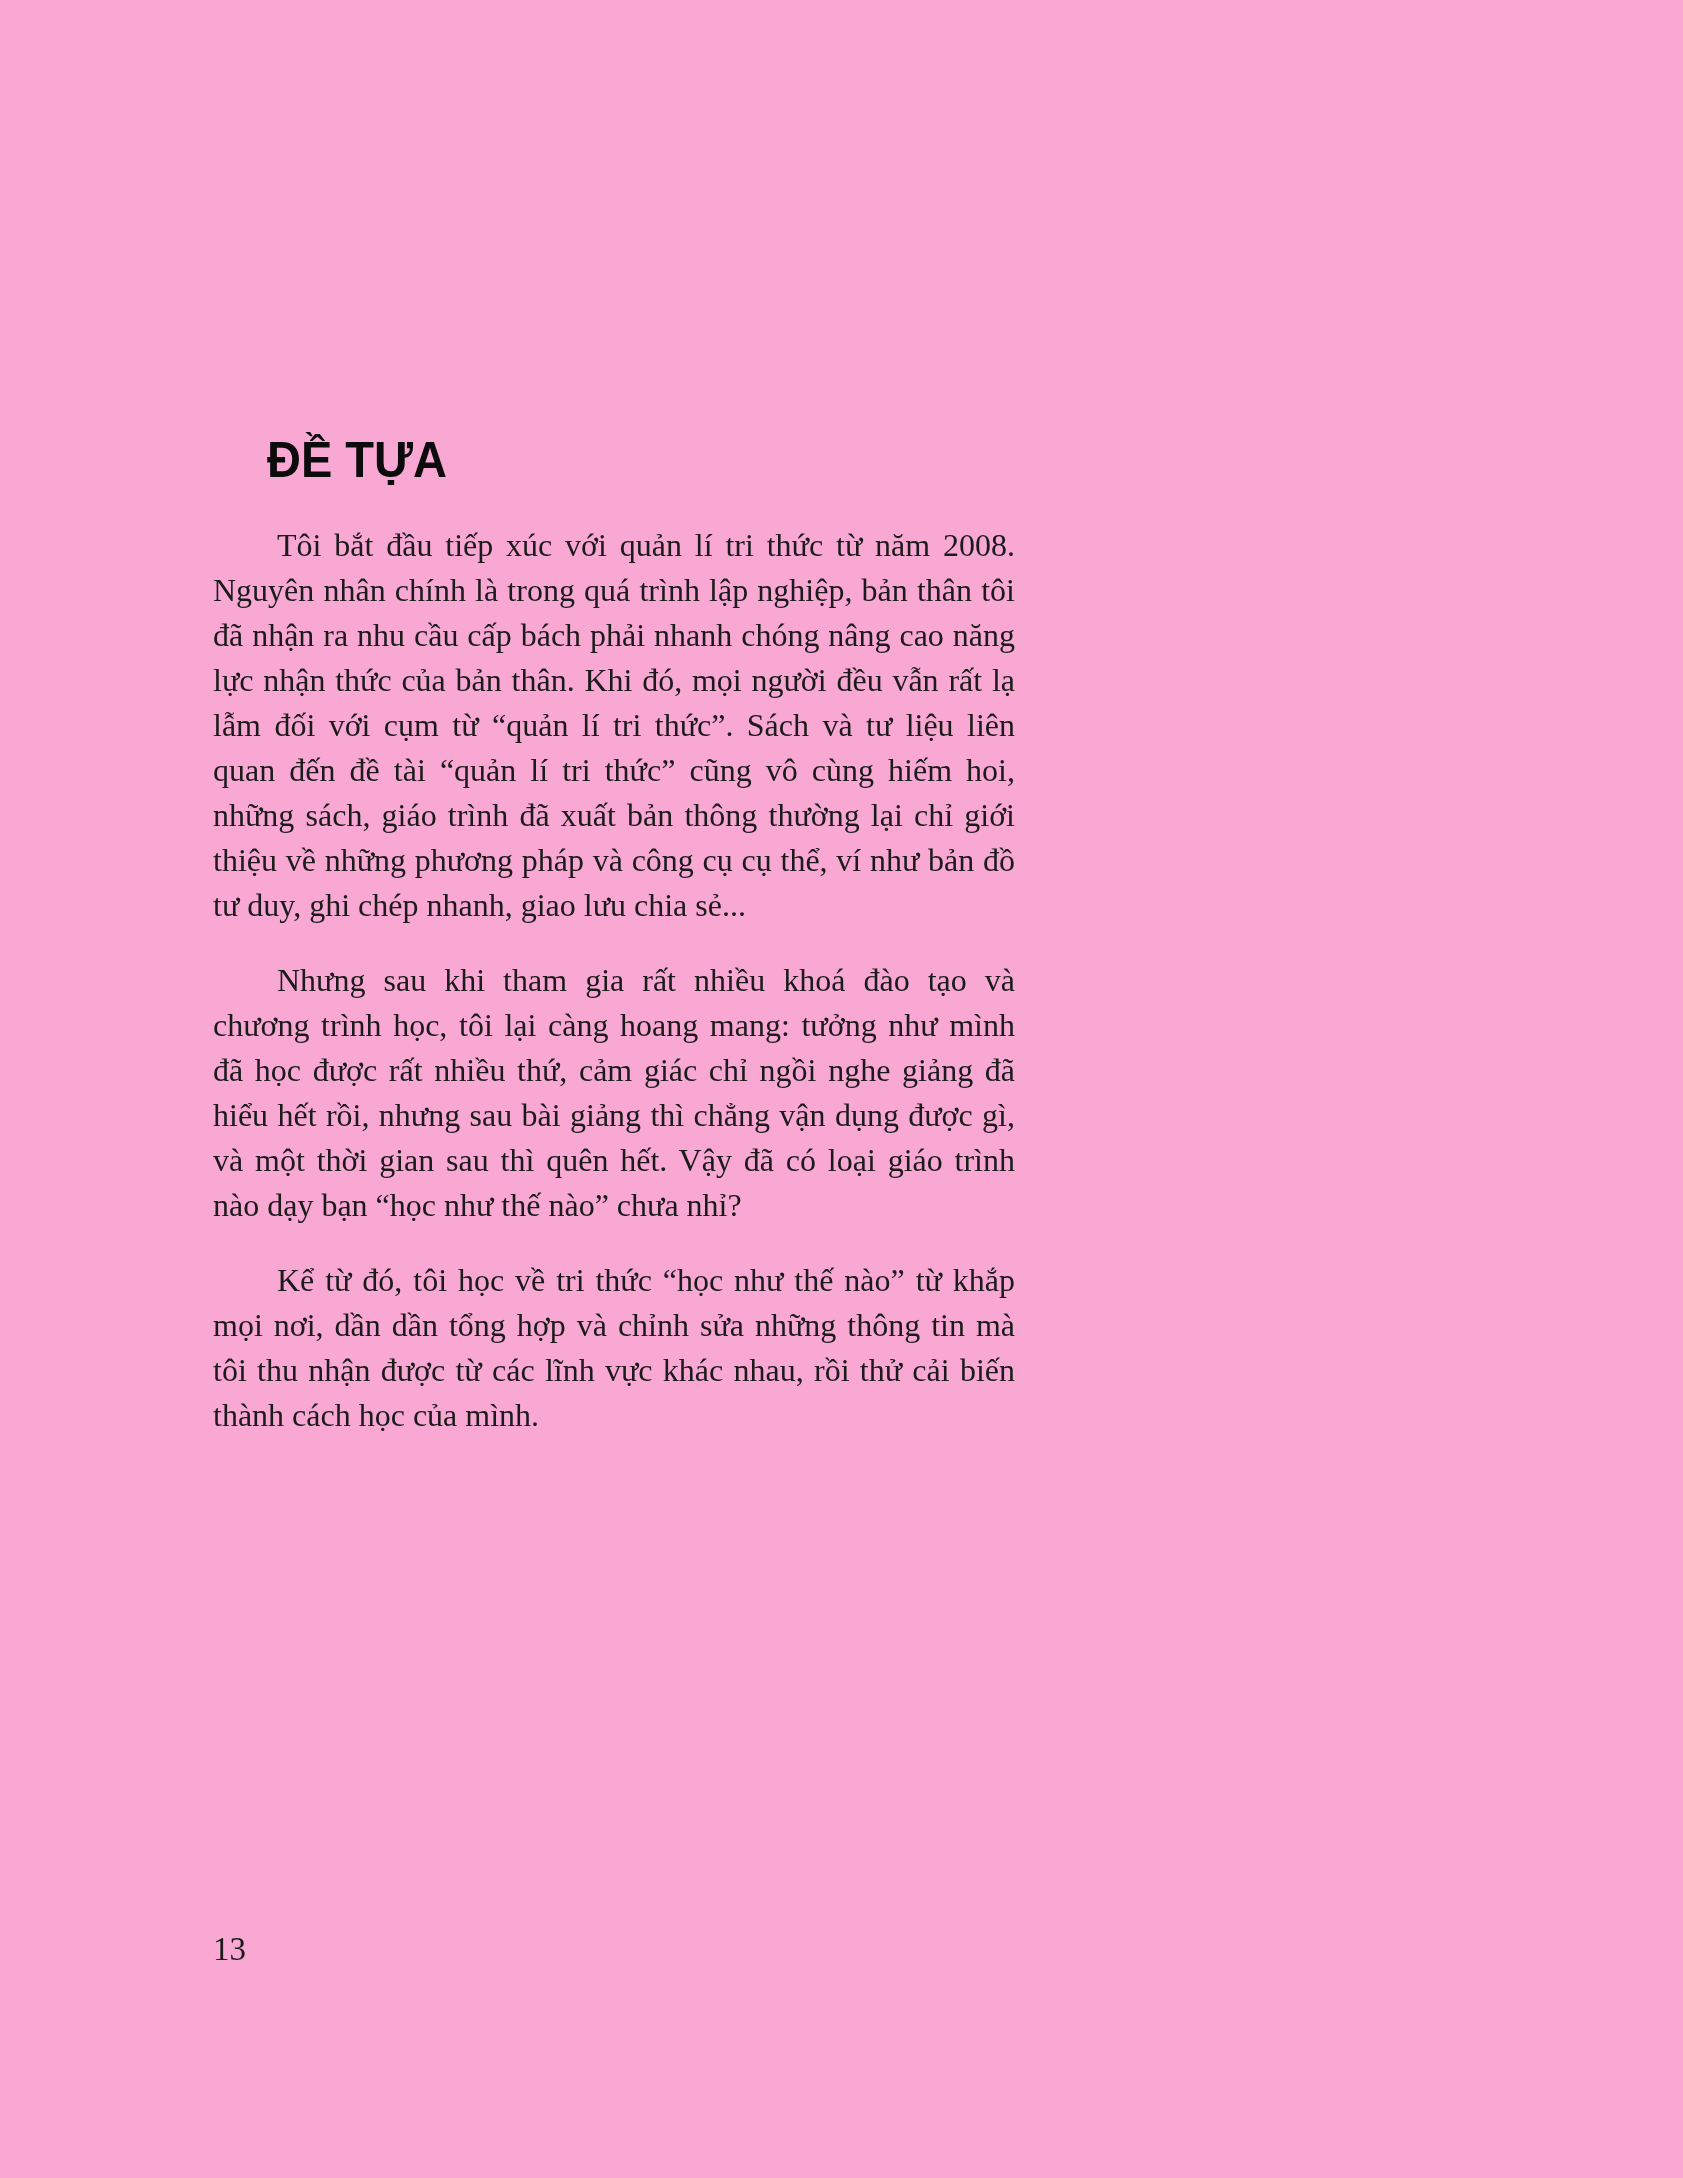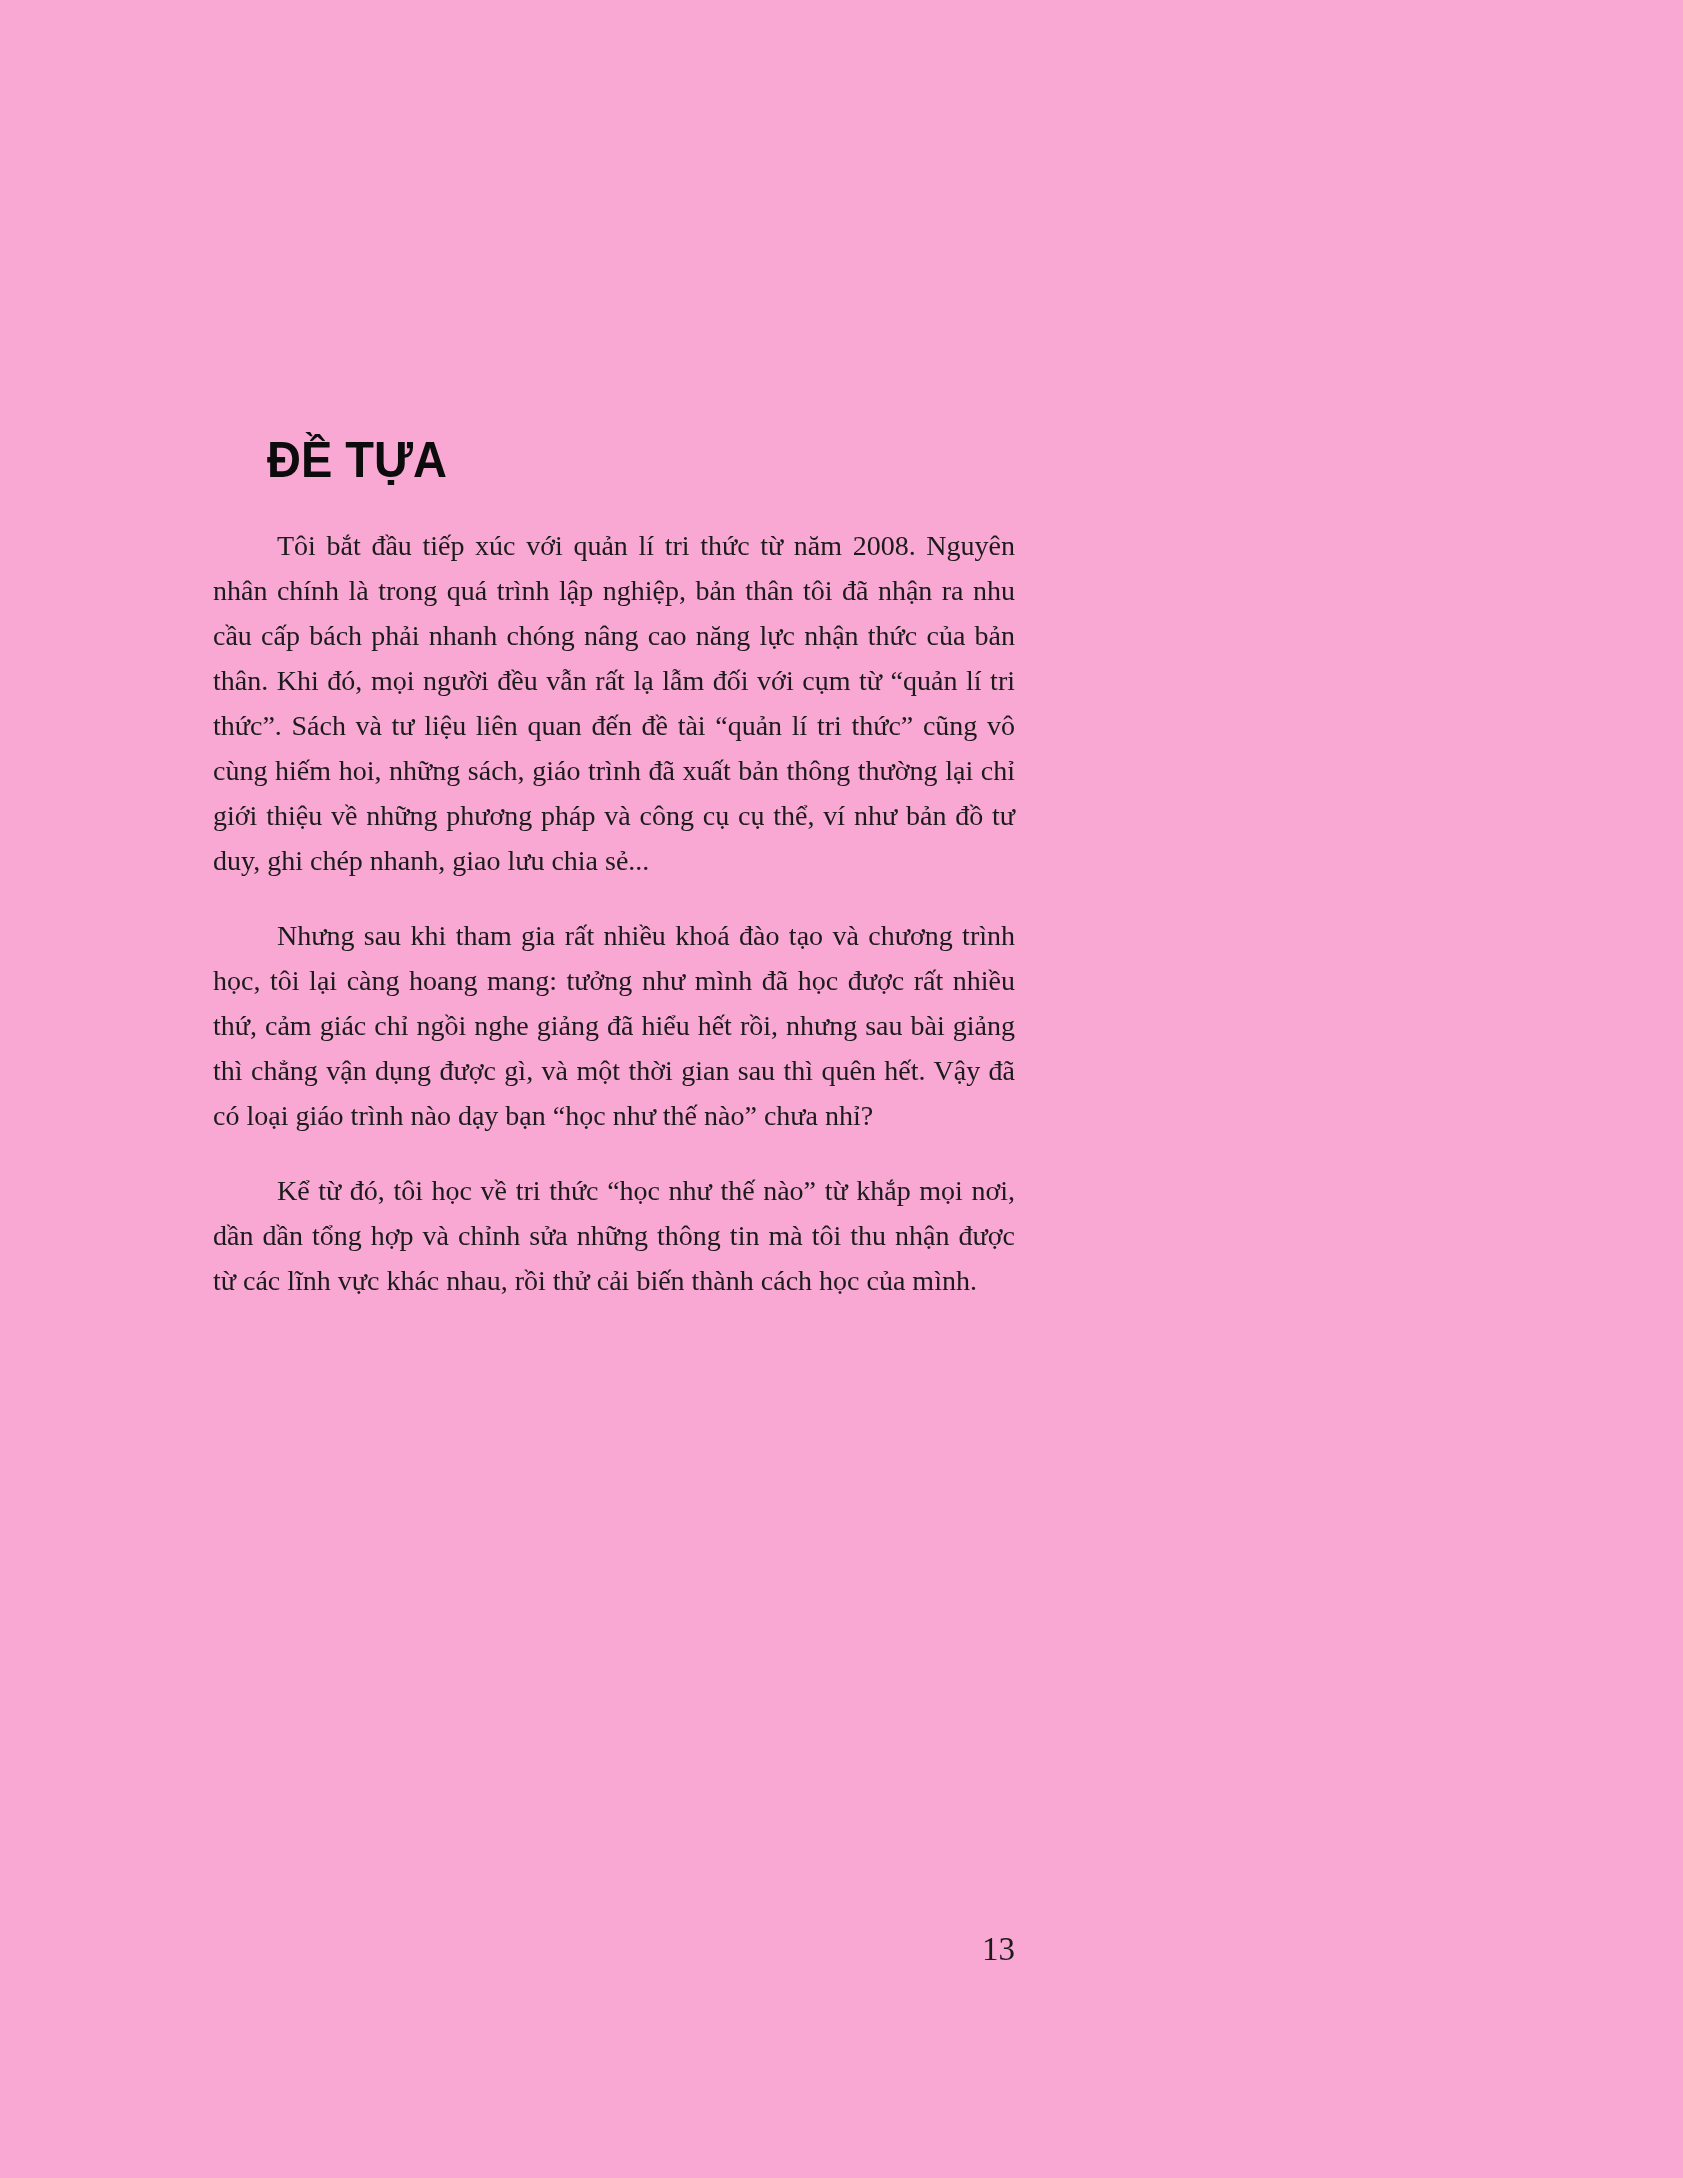--- a/index.html
+++ b/index.html
@@ -31,36 +31,36 @@
     font-weight: 900;
     font-size: 50px;
     line-height: 53px;
     letter-spacing: 0px;
     color: #0c0c0c;
     margin: 0 0 36px 54px;
     transform: scaleX(0.94);
     transform-origin: left center;
   }
   .para {
-    font-size: 28px;
+    font-size: 32px;
     line-height: 45px;
     text-align: justify;
     text-indent: 64px;
     margin: 0 0 30px 0;
     color: #1b1b1b;
   }
   .para:last-of-type {
     margin-bottom: 0;
   }
   .page-number {
     position: absolute;
     left: 213px;
     top: 1929px;
     width: 802px;
-    text-align: right;
+    text-align: left;
     font-size: 33px;
     line-height: 40px;
     color: #1b1b1b;
   }
 </style>
 </head>
 <body>
 
 <div class="page">
   <main class="content">

